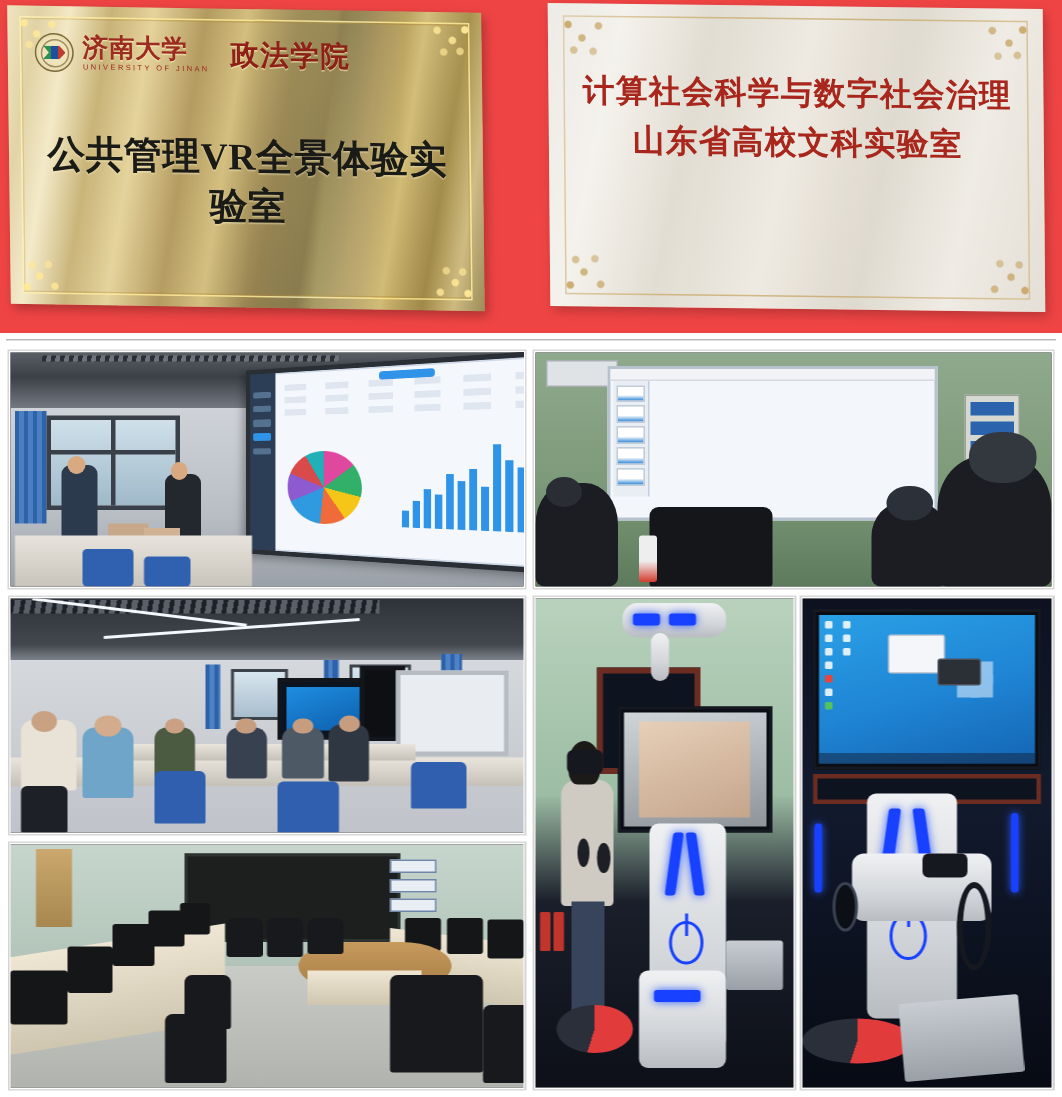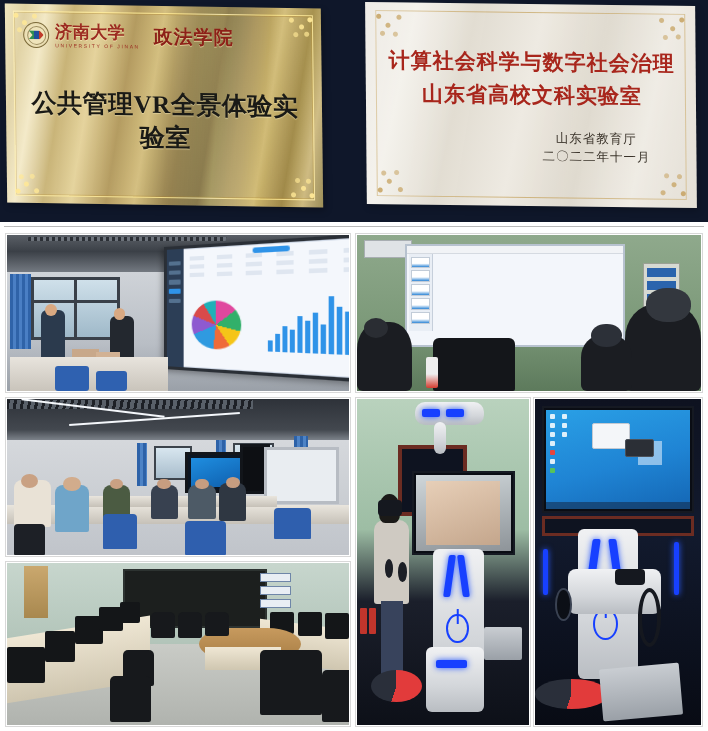--- a/index.html
+++ b/index.html
@@ -5,21 +5,21 @@
   * { box-sizing: border-box; margin: 0; padding: 0; }
   html, body {
     width: 708px; height: 731px;
     background: #ffffff;
     font-family: "Liberation Serif", "DejaVu Serif", serif;
     overflow: hidden;
   }
   .page { position: relative; width: 708px; height: 731px; background: #fff; }
 
   
-  .plaques { position: relative; width: 708px; height: 222px; background: #0f172a; }
+  .plaques { position: relative; width: 708px; height: 222px; background: #ef4444; }
 
   .plaque-wrap { position: absolute; top: 0; height: 222px; overflow: hidden; }
   .plaque-a { left: 0; width: 348px; }
   .plaque-b { left: 358px; width: 350px; }
 
   
   .gold-plate {
     position: absolute; left: 6px; top: 6px; width: 316px; height: 199px;
     transform: skewY(1.6deg) rotate(-0.7deg);
     background:
@@ -342,24 +342,20 @@
         <div class="silver-sheen"></div>
         <div class="silver-corner sc-tl"></div>
         <div class="silver-corner sc-tr"></div>
         <div class="silver-corner sc-bl"></div>
         <div class="silver-corner sc-br"></div>
 
         <div class="silver-title">
           <div>计算社会科学与数字社会治理</div>
           <div>山东省高校文科实验室</div>
         </div>
-        <div class="silver-footer">
-          <div>山东省教育厅</div>
-          <div>二〇二二年十一月</div>
-        </div>
       </div>
     </div>
   </div>
 
   <div class="divider"></div>
 
   <div class="grid">
 
     <div class="photo p1">
       <div class="scene">

